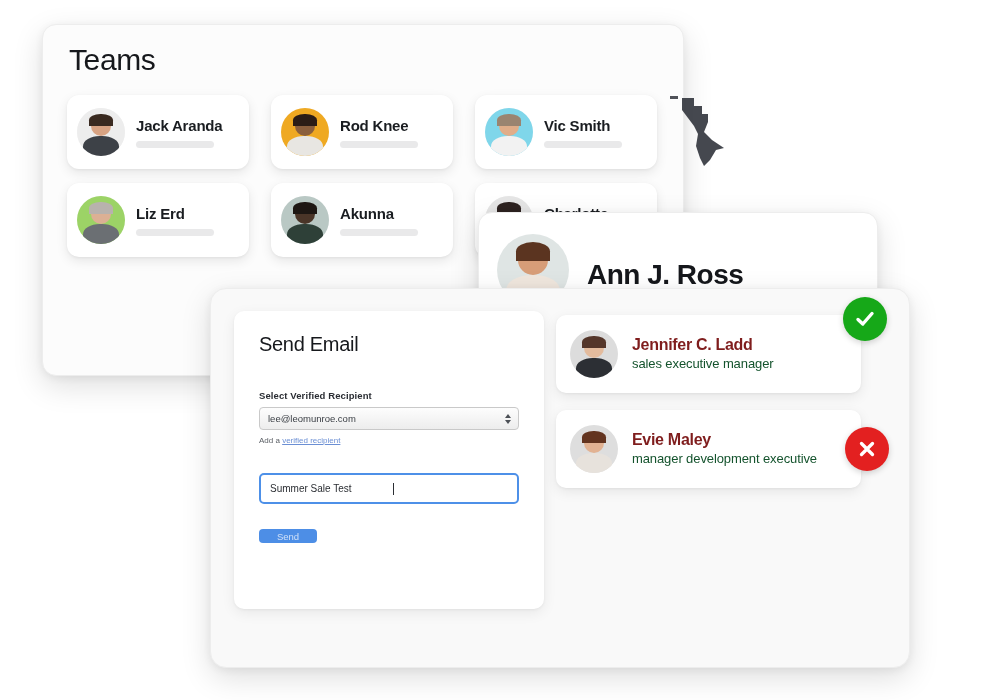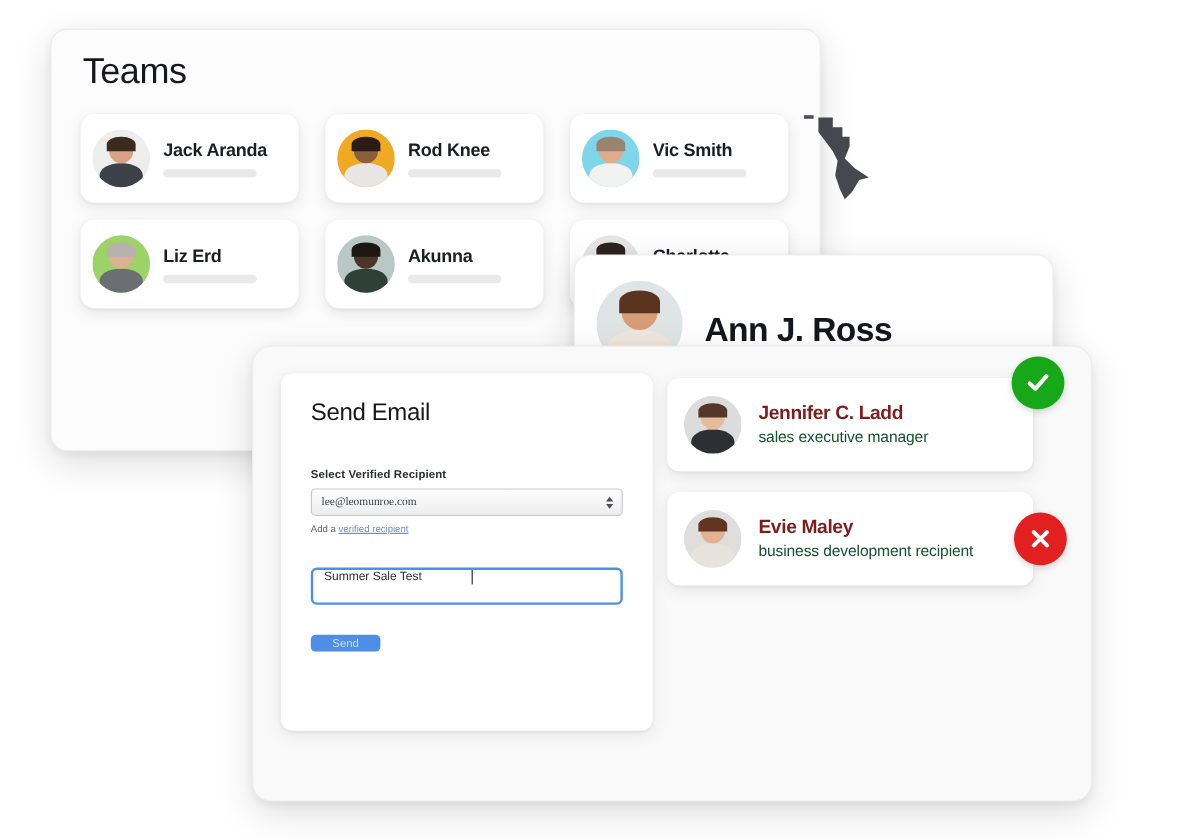--- a/index.html
+++ b/index.html
@@ -193,21 +193,20 @@
     width: 100%;
     height: 23px;
     background: linear-gradient(180deg,#fdfdfd 0%, #ededed 100%);
     border: 1px solid #c9c9c9;
     border-radius: 4px;
     display: flex; align-items: center;
     padding: 0 8px;
     position: relative;
     font-size: 9.5px;
     color: #3c4046;
-    font-family: Liberation Serif, serif;
   }
   #recipient-stepper {
     position: absolute;
     right: 7px; top: 50%;
     transform: translateY(-50%);
     display: flex; flex-direction: column;
     gap: 2px; line-height: 0;
   }
   .stepper-arrow {
     width: 0; height: 0;
@@ -227,21 +226,21 @@
     text-decoration: underline;
   }
 
   #subject-block { margin-top: 28px; }
   #subject-input {
     width: 100%;
     height: 31px;
     border: 2px solid #4d90e8;
     border-radius: 5px;
     background: #fff;
-    display: flex; align-items: flex-start;
+    display: flex; align-items: center;
     padding: 0 9px;
     font-size: 10px;
     color: #2b2e33;
     position: relative;
     gap: 40px;
   }
   #subject-caret {
     display: inline-block;
     width: 1px; height: 12px;
     background: #2b2e33;
@@ -473,21 +472,21 @@
 
       <div class="contact-card">
         <div class="contact-avatar">
           <div class="av-bg" style="background:#dedede"></div>
           <div class="av-body" style="background:#e7e2dc"></div>
           <div class="av-head" style="background:#e2b292"></div>
           <div class="av-hair" style="background:#63341f"></div>
         </div>
         <div>
           <div class="contact-name">Evie Maley</div>
-          <div class="contact-role">business development recipient</div>
+          <div class="contact-role">manager development executive</div>
         </div>
         <div class="status-badge badge-rejected badge-pos-2">
           <svg width="22" height="22" viewBox="0 0 24 24">
             <path d="M6 6 L18 18 M18 6 L6 18" stroke="#ffffff" stroke-width="3.6" fill="none" stroke-linecap="round"></path>
           </svg>
         </div>
       </div>
 
     </div>
   </div>

